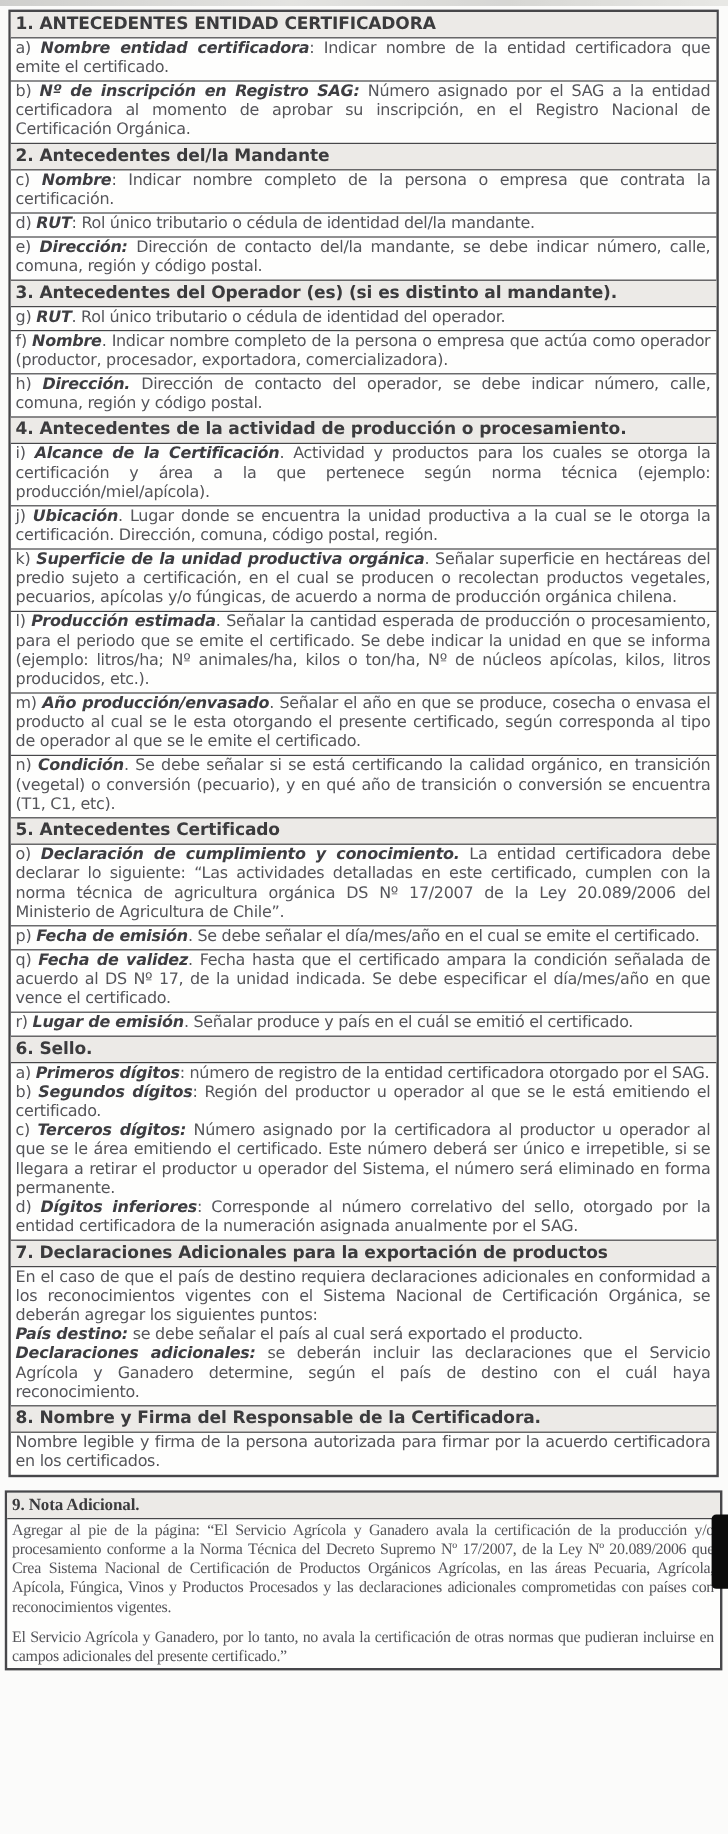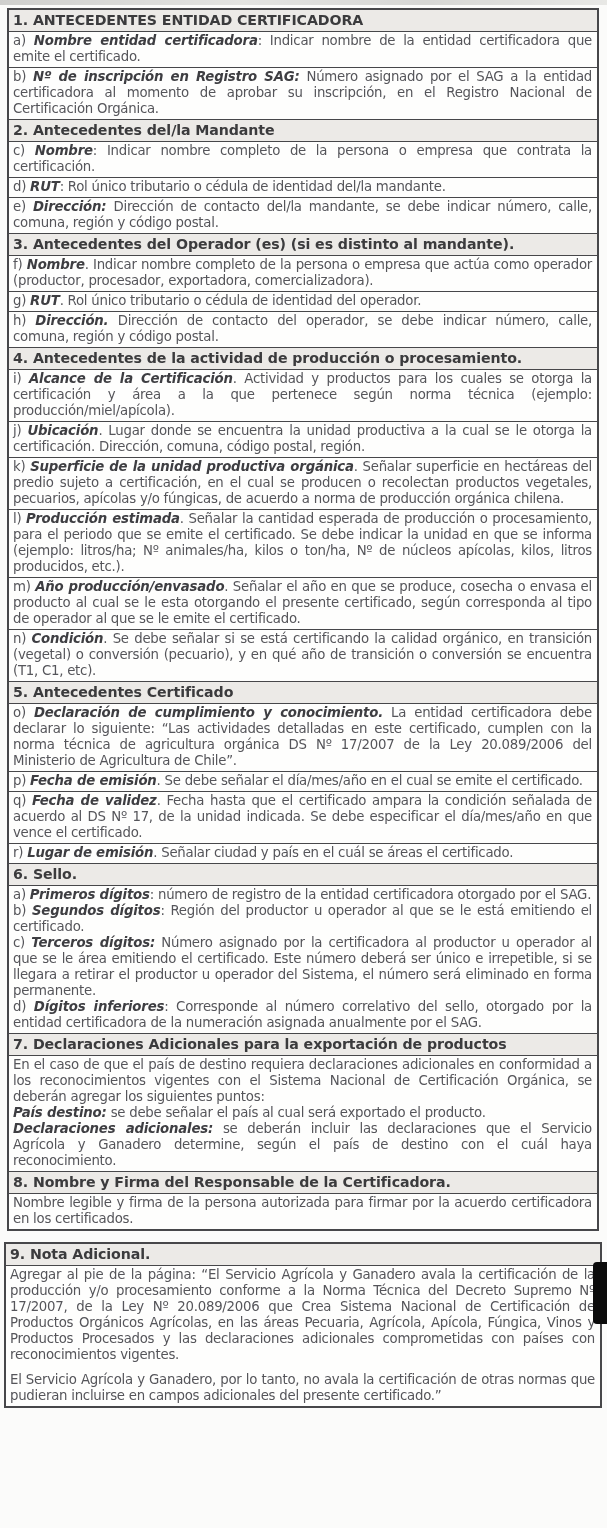--- a/index.html
+++ b/index.html
@@ -39,20 +39,21 @@
   .doc-table{
     background:var(--table-bg);
     border:2px solid var(--border-color);
     margin-left:7px;
     width:592px;
   }
   .doc-table.second{
     margin-left:4px;
     width:598px;
     margin-top:11px;
+    font-family:Liberation Serif, serif;
   }
   .sec-header{
     background:var(--header-bg);
     color:var(--header-text);
     font-weight:bold;
     font-size:14.2px;
     line-height:17px;
     padding:2px 6px 2px 4px;
     border-bottom:1px solid var(--border-color);
     letter-spacing:-0.1px;
@@ -111,24 +112,24 @@
           <p><span>c) </span><b>Nombre</b><span>: Indicar nombre completo de la persona o empresa que contrata la certificación.</span></p>
         </div>
         <div class="row">
           <p><span>d) </span><b>RUT</b><span>: Rol único tributario o cédula de identidad del/la mandante.</span></p>
         </div>
         <div class="row">
           <p><span>e) </span><b>Dirección:</b><span> Dirección de contacto del/la mandante, se debe indicar número, calle, comuna, región y código postal.</span></p>
         </div>
         <div class="sec-header">3. Antecedentes del Operador (es) (si es distinto al mandante).</div>
         <div class="row">
-          <p><span>f) </span><b>Nombre</b><span>. Indicar nombre completo de la persona o empresa que actúa como operador (productor, procesador, exportadora, comercializadora).</span></p>
+          <p><span>g) </span><b>RUT</b><span>. Rol único tributario o cédula de identidad del operador.</span></p>
         </div>
         <div class="row">
-          <p><span>g) </span><b>RUT</b><span>. Rol único tributario o cédula de identidad del operador.</span></p>
+          <p><span>f) </span><b>Nombre</b><span>. Indicar nombre completo de la persona o empresa que actúa como operador (productor, procesador, exportadora, comercializadora).</span></p>
         </div>
         <div class="row">
           <p><span>h) </span><b>Dirección.</b><span> Dirección de contacto del operador, se debe indicar número, calle, comuna, región y código postal.</span></p>
         </div>
         <div class="sec-header">4. Antecedentes de la actividad de producción o procesamiento.</div>
         <div class="row">
           <p><span>i) </span><b>Alcance de la Certificación</b><span>. Actividad y productos para los cuales se otorga la certificación y área a la que pertenece según norma técnica (ejemplo: producción/miel/apícola).</span></p>
         </div>
         <div class="row">
           <p><span>j) </span><b>Ubicación</b><span>. Lugar donde se encuentra la unidad productiva a la cual se le otorga la certificación. Dirección, comuna, código postal, región.</span></p>
@@ -149,21 +150,21 @@
         <div class="row">
           <p><span>o) </span><b>Declaración de cumplimiento y conocimiento.</b><span> La entidad certificadora debe declarar lo siguiente: “Las actividades detalladas en este certificado, cumplen con la norma técnica de agricultura orgánica DS Nº 17/2007 de la Ley 20.089/2006 del Ministerio de Agricultura de Chile”.</span></p>
         </div>
         <div class="row">
           <p><span>p) </span><b>Fecha de emisión</b><span>. Se debe señalar el día/mes/año en el cual se emite el certificado.</span></p>
         </div>
         <div class="row">
           <p><span>q) </span><b>Fecha de validez</b><span>. Fecha hasta que el certificado ampara la condición señalada de acuerdo al DS Nº 17, de la unidad indicada. Se debe especificar el día/mes/año en que vence el certificado.</span></p>
         </div>
         <div class="row">
-          <p><span>r) </span><b>Lugar de emisión</b><span>. Señalar ciudad y país en el cuál se áreas el certificado.</span></p>
+          <p><span>r) </span><b>Lugar de emisión</b><span>. Señalar produce y país en el cuál se emitió el certificado.</span></p>
         </div>
         <div class="sec-header">6. Sello.</div>
         <div class="row">
           <p><span>a) </span><b>Primeros dígitos</b><span>: número de registro de la entidad certificadora otorgado por el SAG.</span></p>
           <p><span>b) </span><b>Segundos dígitos</b><span>: Región del productor u operador al que se le está emitiendo el certificado.</span></p>
           <p><span>c) </span><b>Terceros dígitos:</b><span> Número asignado por la certificadora al productor u operador al que se le área emitiendo el certificado. Este número deberá ser único e irrepetible, si se llegara a retirar el productor u operador del Sistema, el número será eliminado en forma permanente.</span></p>
           <p><span>d) </span><b>Dígitos inferiores</b><span>: Corresponde al número correlativo del sello, otorgado por la entidad certificadora de la numeración asignada anualmente por el SAG.</span></p>
         </div>
         <div class="sec-header">7. Declaraciones Adicionales para la exportación de productos</div>
         <div class="row">

